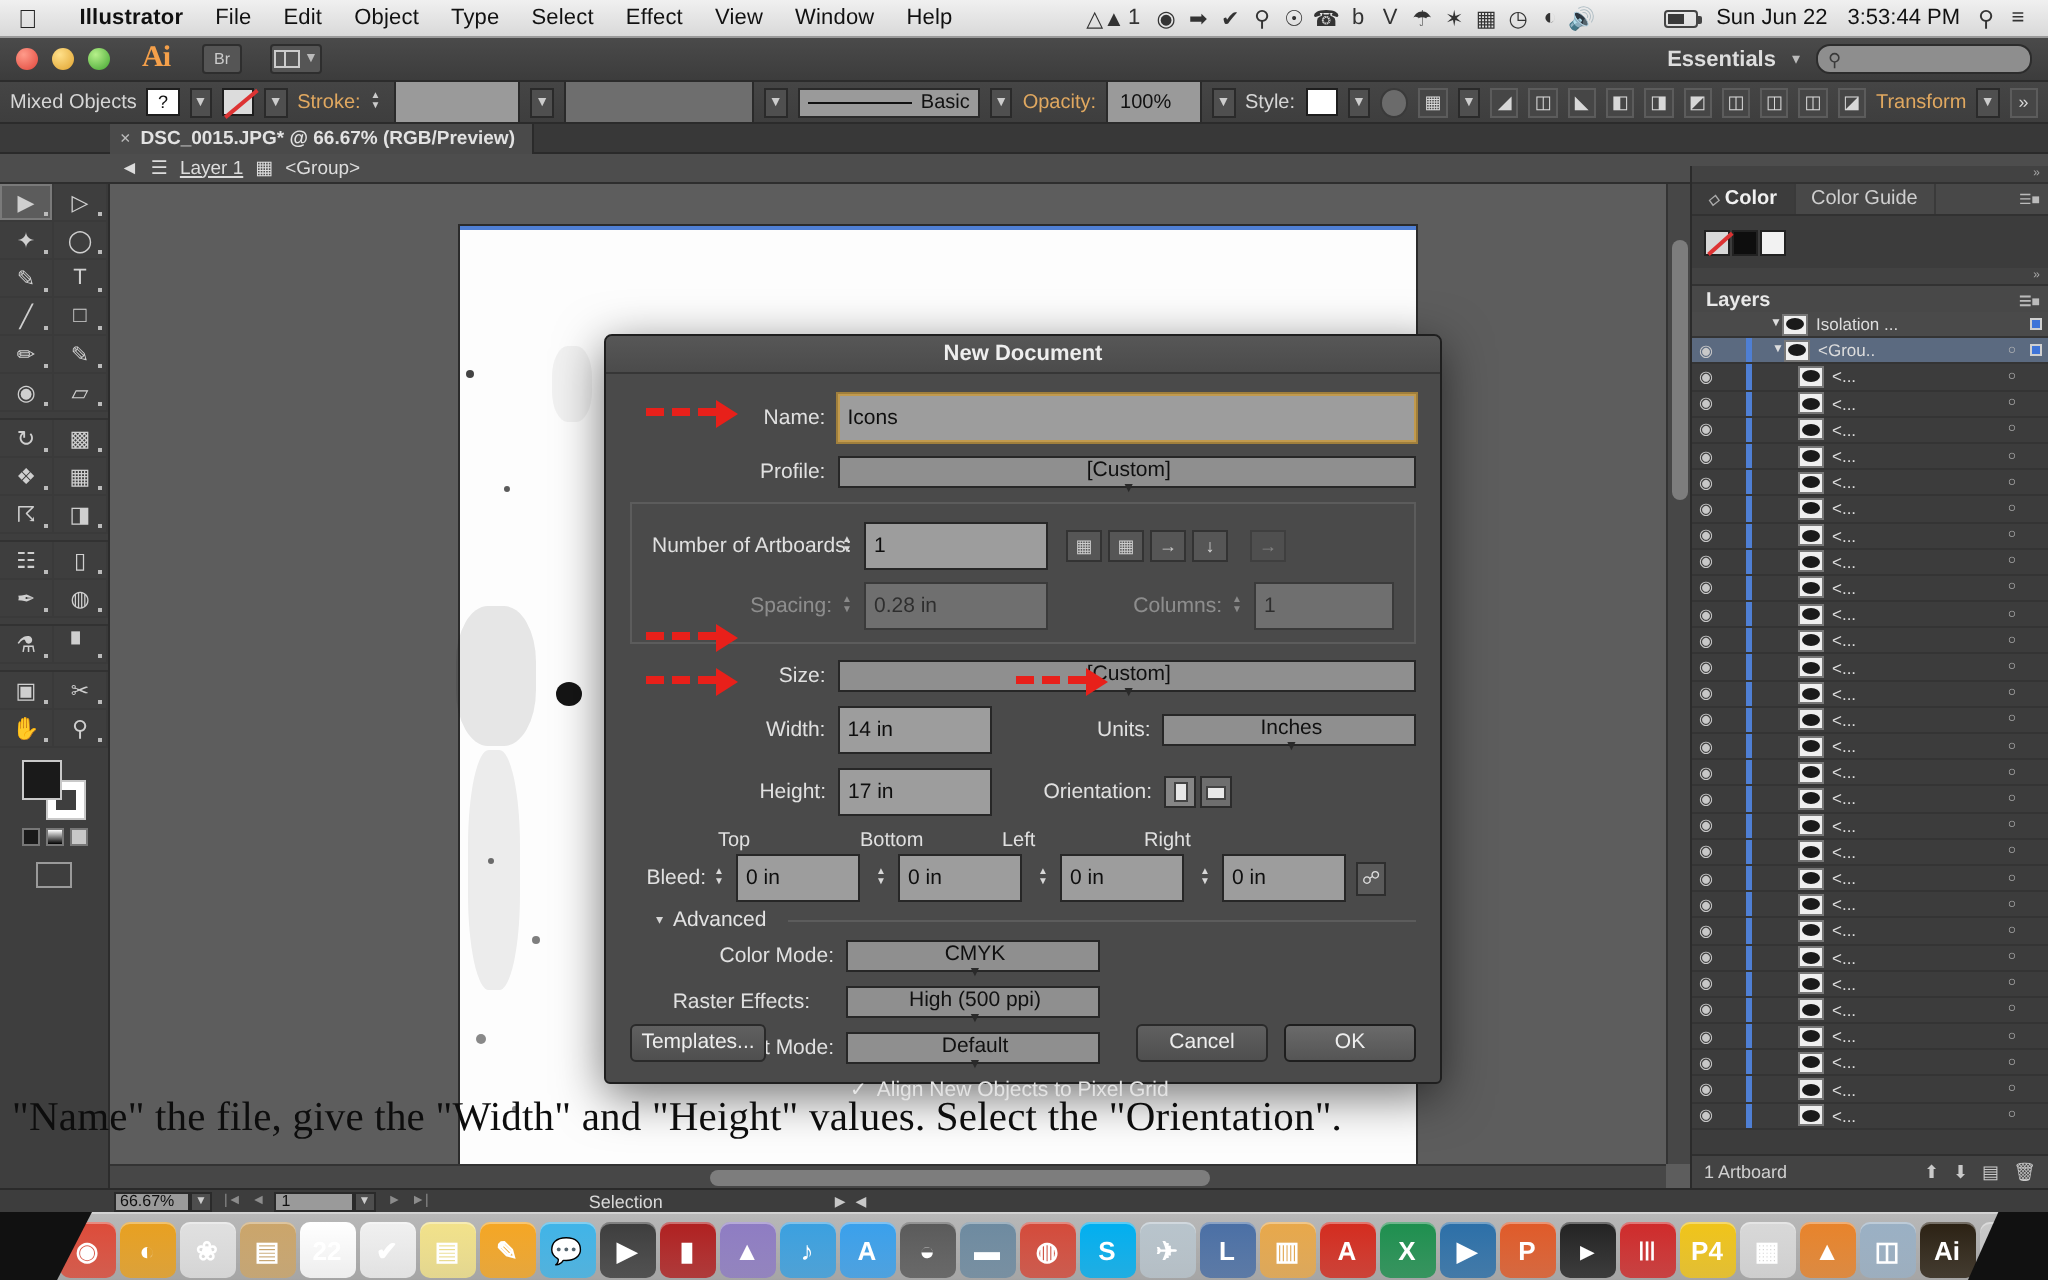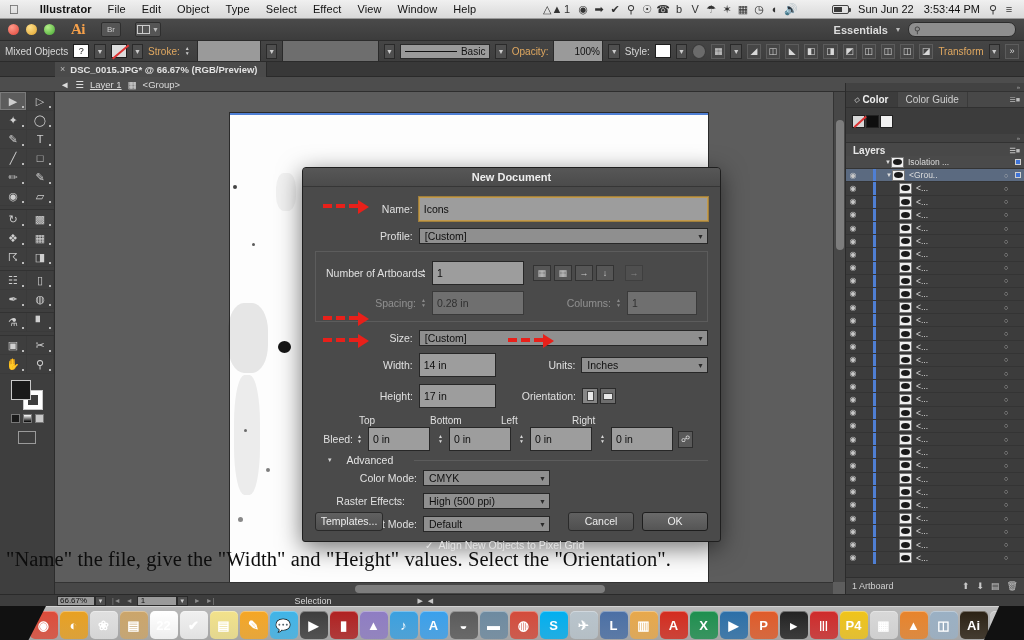--- a/index.html
+++ b/index.html
@@ -99,21 +99,21 @@
   .swatch-none:after{
     content:''; position:absolute; left:-2px; top:6px; width:21px;height:1.5px;
     background:#d33; transform: rotate(-40deg);
   }
   .dd-caret {
     width: 12px; height: 15px; background: #4f4f4f; border:1px solid #2a2a2a;
     display:flex;align-items:center;justify-content:center; font-size:7px; color:#ccc;
   }
   .cb-field {
     height: 28px; background: #9a9a9a; border: 1px solid #2a2a2a;
-    display:flex; align-items:center; padding: 0 20px; color:#111; font-size:10px;
+    display:flex; align-items:center; padding: 0 6px; color:#111; font-size:10px;
   }
   .cb-field.dark { background: #6e6e6e; }
   .stepper { display:inline-flex; flex-direction:column; font-size:5px; color:#ccc; line-height:5px; margin-right:2px;}
   .cb-profile {
     width: 96px; height: 15px; background: #9a9a9a; border:1px solid #2a2a2a;
     display:flex; align-items:center; justify-content:space-between; padding:0 4px;
     font-size:10px; color:#111;
   }
   .cb-profile .ln { flex:1; height:1px; background:#111; margin-right:4px; }
   .align-ico {
@@ -229,21 +229,21 @@
   .field {
     background: #9d9d9d; border: 1px solid #272727; height: 16px;
     color: #0e0e0e; font-size: 10.5px; display: flex; align-items: center;
     padding: 11px 4px;
   }
   .field.focus { border-color: #c19a4e; box-shadow: 0 0 0 1px #a07f3c; }
   .field.wide { width: 290px; }
   .select {
     background: #8f8f8f; border: 1px solid #272727; height: 16px;
     color: #101010; font-size: 10.5px; display:flex; align-items:center;
-    justify-content: space-between; padding: 0 3px 0 5px;
+    justify-content: space-between; padding: 0 3px 0 5px; flex-direction: column;
   }
   .select .cv { font-size: 7px; color: #2a2a2a; }
   .select.wide { width: 290px; }
   .select.sm { width: 127px; }
   .select.adv { width: 127px; }
   .spin {
     display: inline-flex; flex-direction: column; justify-content: center;
     width: 9px; margin-right: 2px; color: #d8d8d8; font-size: 5px; line-height: 5px;
   }
   .disabled { opacity: .45; }
@@ -266,21 +266,21 @@
   .or-page.land { width: 10px; height: 7px; }
   .bleed-head { display: flex; margin: 3px 0 1px 44px; }
   .bleed-head span { width: 71px; font-size: 10px; color: #e0e0e0; }
   .bleed-row { display: flex; align-items: center; }
   .bleed-field { width: 62px; }
   .chain {
     width: 15px; height: 17px; background: #5a5a5a; border: 1px solid #2e2e2e;
     display:flex;align-items:center;justify-content:center; color:#ddd; font-size:9px;
     margin-left: 5px;
   }
-  .adv-head { display: flex; align-items: center; gap: 15px; margin: 3px 0 4px 13px; font-size: 10.5px; text-align: center; }
+  .adv-head { display: flex; align-items: center; gap: 5px; margin: 3px 0 4px 13px; font-size: 10.5px; text-align: center; }
   .tri { font-size: 7px; color: #d5d5d5; }
   .adv-line { flex: 1; height: 1px; background: #5c5c5c; margin-left: 6px; }
   .chk-row { display: flex; align-items: center; gap: 5px; margin: 5px 0 0 110px; }
   .chk { color: #e6e6e6; font-size: 10px; }
   #dlg-footer {
     position: absolute; left: 0; right: 0; bottom: 0; height: 40px;
     display: flex; align-items: center; padding: 0 12px;
   }
   .btn {
     height: 19px; background: linear-gradient(#606060,#4f4f4f);

